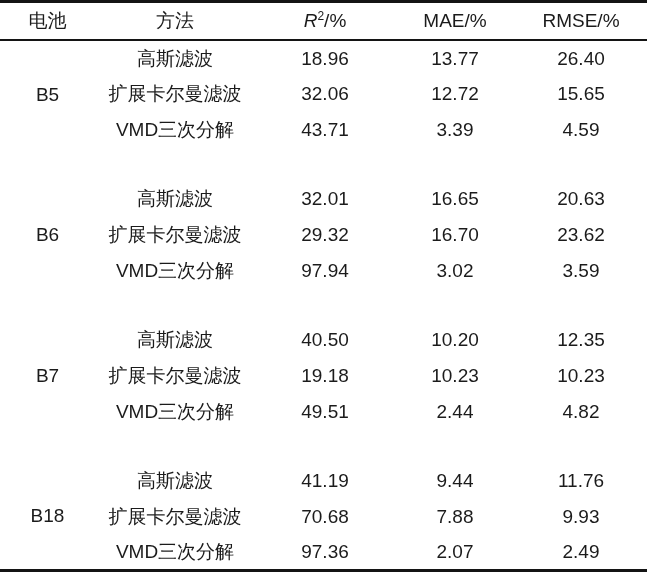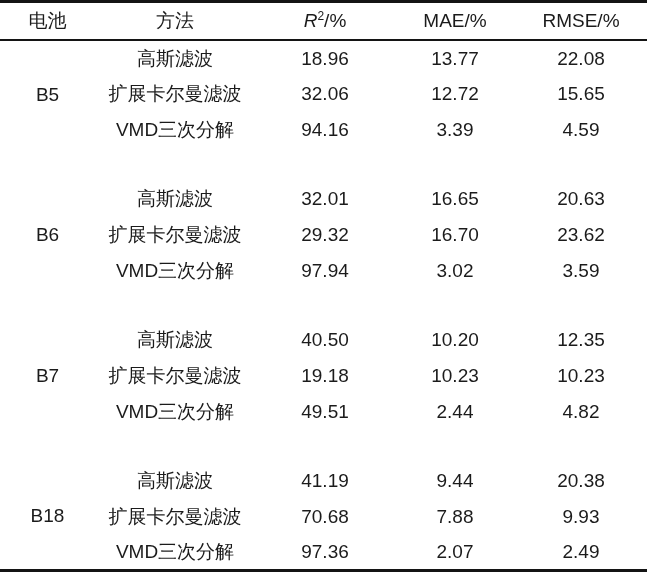--- a/index.html
+++ b/index.html
@@ -75,31 +75,31 @@
       <th>RMSE/%</th>
     </tr>
   </thead>
   <tbody>
 
     <tr class="data-row">
       <td class="battery-cell" rowspan="3">B5</td>
       <td>高斯滤波</td>
       <td>18.96</td>
       <td>13.77</td>
-      <td>22.08</td>
+      <td>26.40</td>
     </tr>
     <tr class="data-row">
       <td>扩展卡尔曼滤波</td>
       <td>32.06</td>
       <td>12.72</td>
       <td>15.65</td>
     </tr>
     <tr class="data-row">
       <td>VMD三次分解</td>
-      <td>94.16</td>
+      <td>43.71</td>
       <td>3.39</td>
       <td>4.59</td>
     </tr>
     <tr class="spacer-row">
         <td colspan="5"></td>
       </tr>
 
     <tr class="data-row">
       <td class="battery-cell" rowspan="3">B6</td>
       <td>高斯滤波</td>
@@ -144,21 +144,21 @@
     </tr>
     <tr class="spacer-row">
         <td colspan="5"></td>
       </tr>
 
     <tr class="data-row">
       <td class="battery-cell" rowspan="3">B18</td>
       <td>高斯滤波</td>
       <td>41.19</td>
       <td>9.44</td>
-      <td>20.38</td>
+      <td>11.76</td>
     </tr>
     <tr class="data-row">
       <td>扩展卡尔曼滤波</td>
       <td>70.68</td>
       <td>7.88</td>
       <td>9.93</td>
     </tr>
     <tr class="data-row">
       <td>VMD三次分解</td>
       <td>97.36</td>

